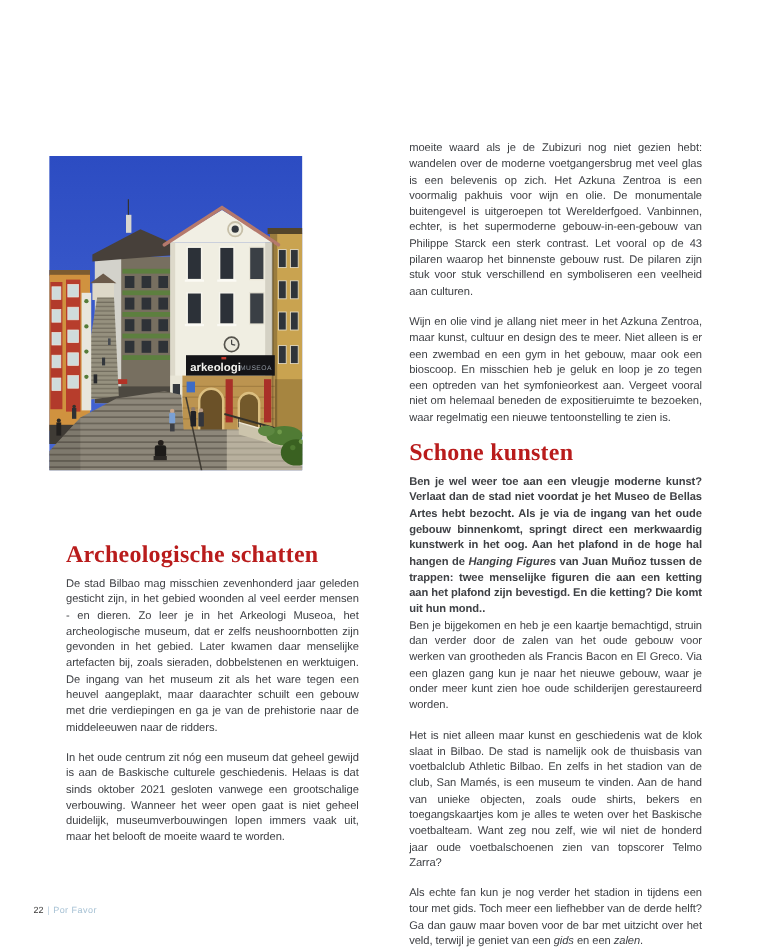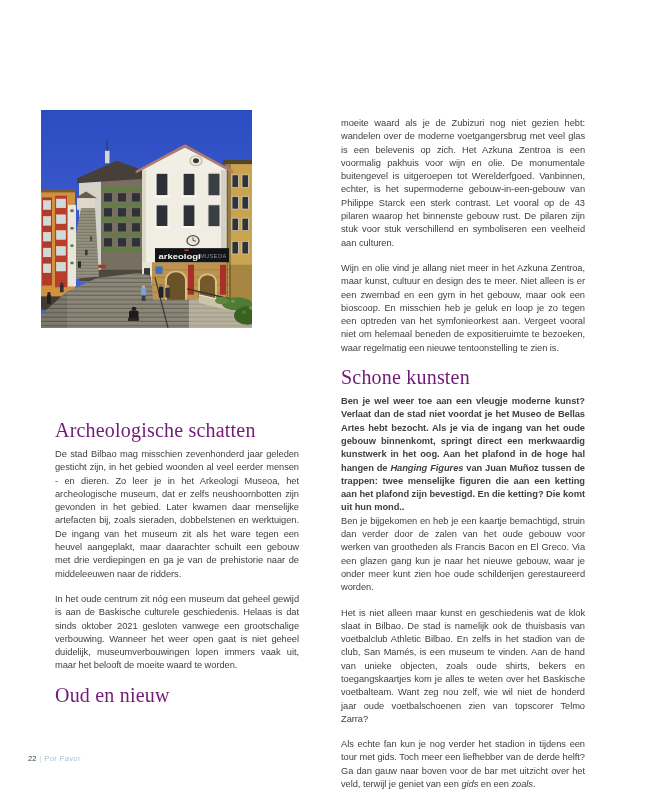--- a/index.html
+++ b/index.html
@@ -1,29 +1,29 @@
 <!DOCTYPE html>
 <html lang="nl"><head>
 <meta charset="utf-8">
 <style>
   html, body { margin:0; padding:0; background:#ffffff; }
   .page {
     position:relative; width:651px; height:793px; background:#ffffff;
     font-family:"Liberation Sans", sans-serif; overflow:hidden;
   }
   
-  .photo { position:absolute; left:41px; top:110px; width:211px; height:218px; margin:0; }
+  .photo { position:absolute; left:41px; top:130px; width:211px; height:262px; margin:0; }
   .photo svg { display:block; width:100%; height:100%; }
   
   .col { position:absolute; width:258px; }
-  .col-left  { left:55px;  top:420px; }
+  .col-left  { left:55px;  top:452px; }
   .col-right { left:341px; top:117px; }
   h2 {
-    font-family:"Liberation Serif","DejaVu Serif",serif; font-weight:normal;
-    font-size:20px; line-height:20px; color:#701a75;
+    font-family:"Liberation Serif","DejaVu Serif",serif; font-weight:bold;
+    font-size:20px; line-height:20px; color:#b91c1c;
     margin:2px 0 8px 0; letter-spacing:0.2px;
   }
   .col-left h2:first-child { margin-top:0; }
   p {
     font-size:9.3px; line-height:13.3px; letter-spacing:-0.05px;
     color:#3f4145; margin:0 14px 12px 0; text-align:justify;
     hyphens:auto; -webkit-hyphens:auto;
   }
   p.flush { margin-bottom:0;font-weight:bold; }
   em { font-style:italic; }
@@ -213,30 +213,29 @@
         <circle cx="20.8" cy="208.8" r="1.5" fill="#35312c"></circle>
         <rect x="19" y="210" width="3.6" height="9" fill="#2e3034"></rect>
       </g>
     </svg>
   </figure>
 
   <div class="col col-left">
     <h2>Archeologische schatten</h2>
     <p>De stad Bilbao mag misschien zevenhonderd jaar geleden gesticht zijn, in het gebied woonden al veel eerder mensen - en dieren. Zo leer je in het Arkeologi Museoa, het archeologische museum, dat er zelfs neushoornbotten zijn gevonden in het gebied. Later kwamen daar menselijke artefacten bij, zoals sieraden, dobbelstenen en werktuigen. De ingang van het museum zit als het ware tegen een heuvel aangeplakt, maar daarachter schuilt een gebouw met drie verdiepingen en ga je van de prehistorie naar de middeleeuwen naar de ridders.</p>
     <p>In het oude centrum zit nóg een museum dat geheel gewijd is aan de Baskische culturele geschiedenis. Helaas is dat sinds oktober 2021 gesloten vanwege een grootschalige verbouwing. Wanneer het weer open gaat is niet geheel duidelijk, museumverbouwingen lopen immers vaak uit, maar het belooft de moeite waard te worden.</p>
-    <h2>Oud en nieuw</h2>
   </div>
 
   <div class="col col-right">
     <p>moeite waard als je de Zubizuri nog niet gezien hebt: wandelen over de moderne voetgangersbrug met veel glas is een belevenis op zich. Het Azkuna Zentroa is een voormalig pakhuis voor wijn en olie. De monumentale buitengevel is uitgeroepen tot Werelderfgoed. Vanbinnen, echter, is het supermoderne gebouw-in-een-gebouw van Philippe Starck een sterk contrast. Let vooral op de 43 pilaren waarop het binnenste gebouw rust. De pilaren zijn stuk voor stuk verschillend en symboliseren een veelheid aan culturen.</p>
     <p>Wijn en olie vind je allang niet meer in het Azkuna Zentroa, maar kunst, cultuur en design des te meer. Niet alleen is er een zwembad en een gym in het gebouw, maar ook een bioscoop. En misschien heb je geluk en loop je zo tegen een optreden van het symfonieorkest aan. Vergeet vooral niet om helemaal beneden de expositieruimte te bezoeken, waar regelmatig een nieuwe tentoonstelling te zien is.</p>
     <h2>Schone kunsten</h2>
     <p class="flush"><span>Ben je wel weer toe aan een vleugje moderne kunst? Verlaat dan de stad niet voordat je het Museo de Bellas Artes hebt bezocht. Als je via de ingang van het oude gebouw binnenkomt, springt direct een merkwaardig kunstwerk in het oog. Aan het plafond in de hoge hal hangen de </span><em>Hanging Figures</em><span> van Juan Muñoz tussen de trappen: twee menselijke figuren die aan een ketting aan het plafond zijn bevestigd. En die ketting? Die komt uit hun mond..</span></p>
     <p>Ben je bijgekomen en heb je een kaartje bemachtigd, struin dan verder door de zalen van het oude gebouw voor werken van grootheden als Francis Bacon en El Greco. Via een glazen gang kun je naar het nieuwe gebouw, waar je onder meer kunt zien hoe oude schilderijen gerestaureerd worden.</p>
     <p>Het is niet alleen maar kunst en geschiedenis wat de klok slaat in Bilbao. De stad is namelijk ook de thuisbasis van voetbalclub Athletic Bilbao. En zelfs in het stadion van de club, San Mamés, is een museum te vinden. Aan de hand van unieke objecten, zoals oude shirts, bekers en toegangskaartjes kom je alles te weten over het Baskische voetbalteam. Want zeg nou zelf, wie wil niet de honderd jaar oude voetbalschoenen zien van topscorer Telmo Zarra?</p>
-    <p><span>Als echte fan kun je nog verder het stadion in tijdens een tour met gids. Toch meer een liefhebber van de derde helft? Ga dan gauw naar boven voor de bar met uitzicht over het veld, terwijl je geniet van een </span><em>gids</em><span> en een </span><em>zoals</em><span>.</span></p>
+    <p><span>Als echte fan kun je nog verder het stadion in tijdens een tour met gids. Toch meer een liefhebber van de derde helft? Ga dan gauw maar boven voor de bar met uitzicht over het veld, terwijl je geniet van een </span><em>gids</em><span> en een </span><em>zalen</em><span>.</span></p>
   </div>
 
   <div class="footer">
     <span class="pageno">22</span><span class="sep">|</span><span class="title">Por Favor</span>
   </div>
 
 </div>
 
 </body></html>

